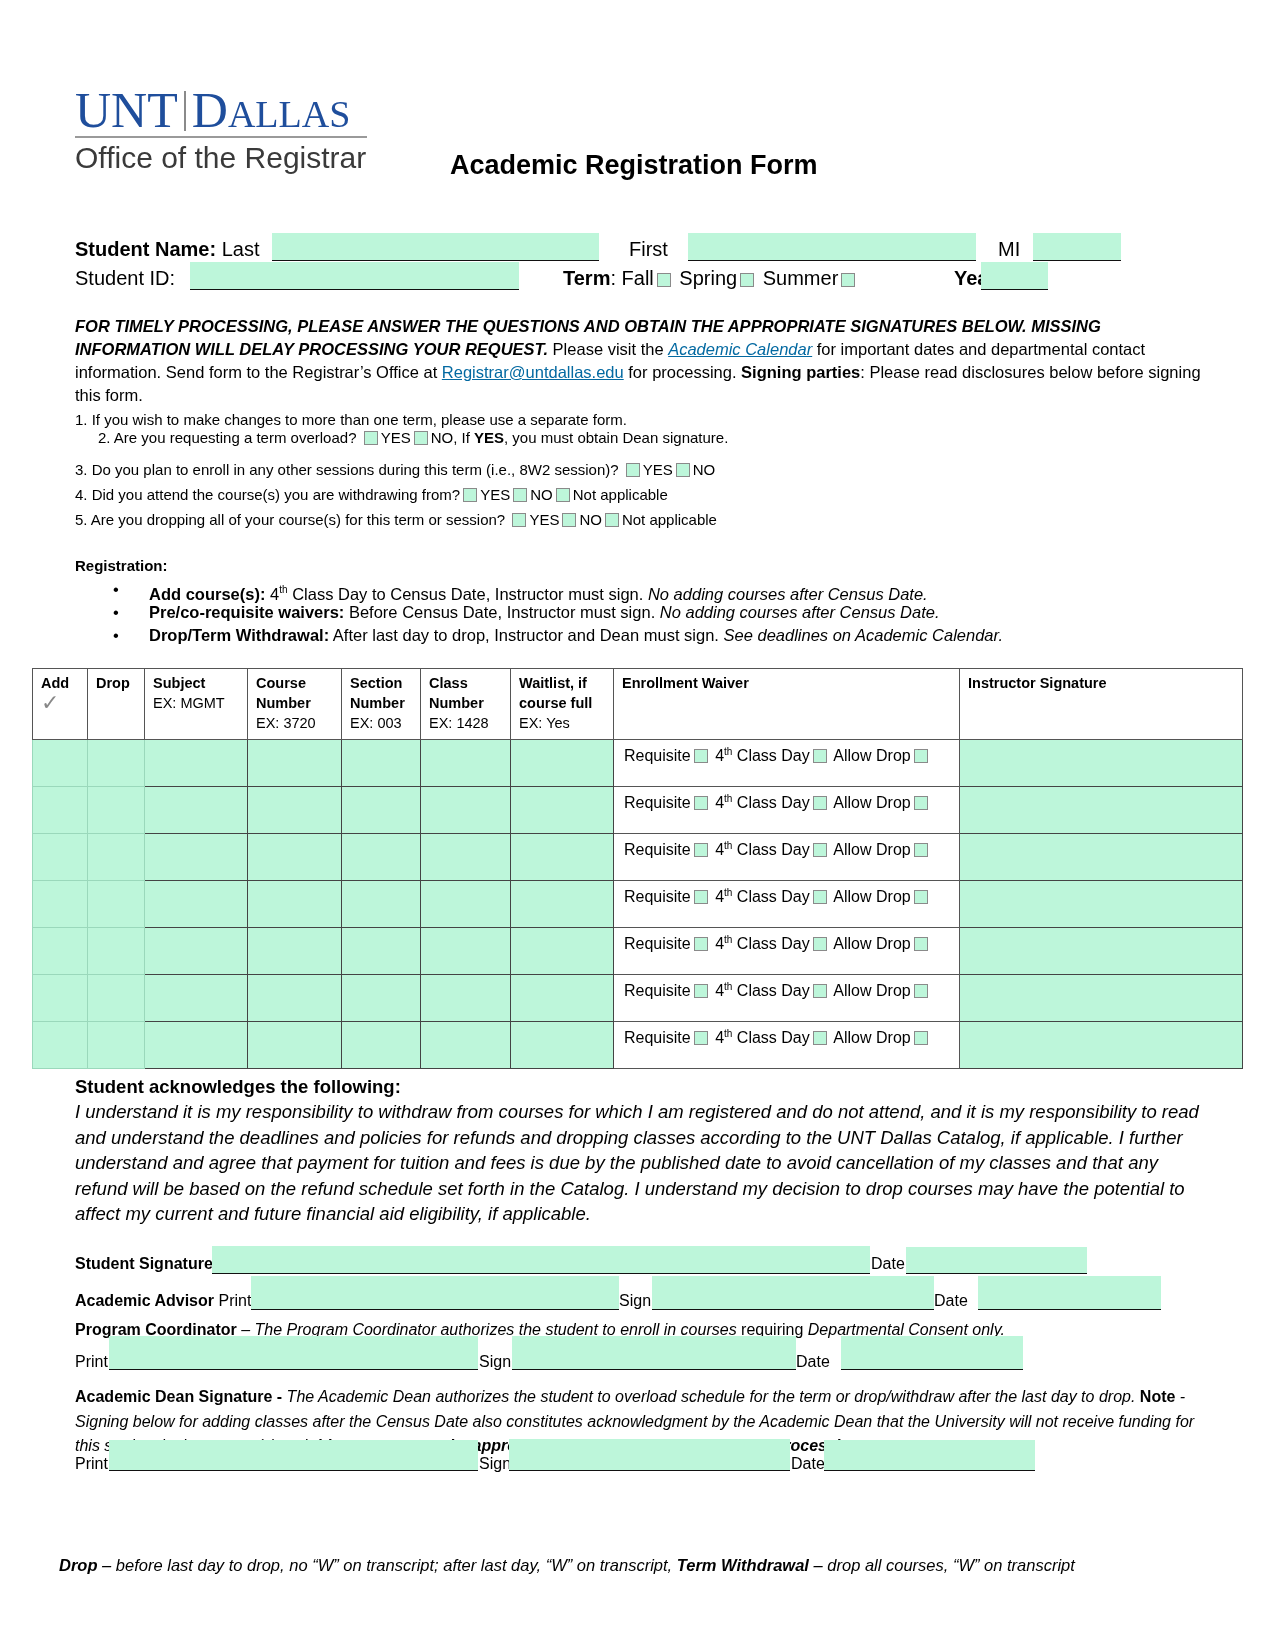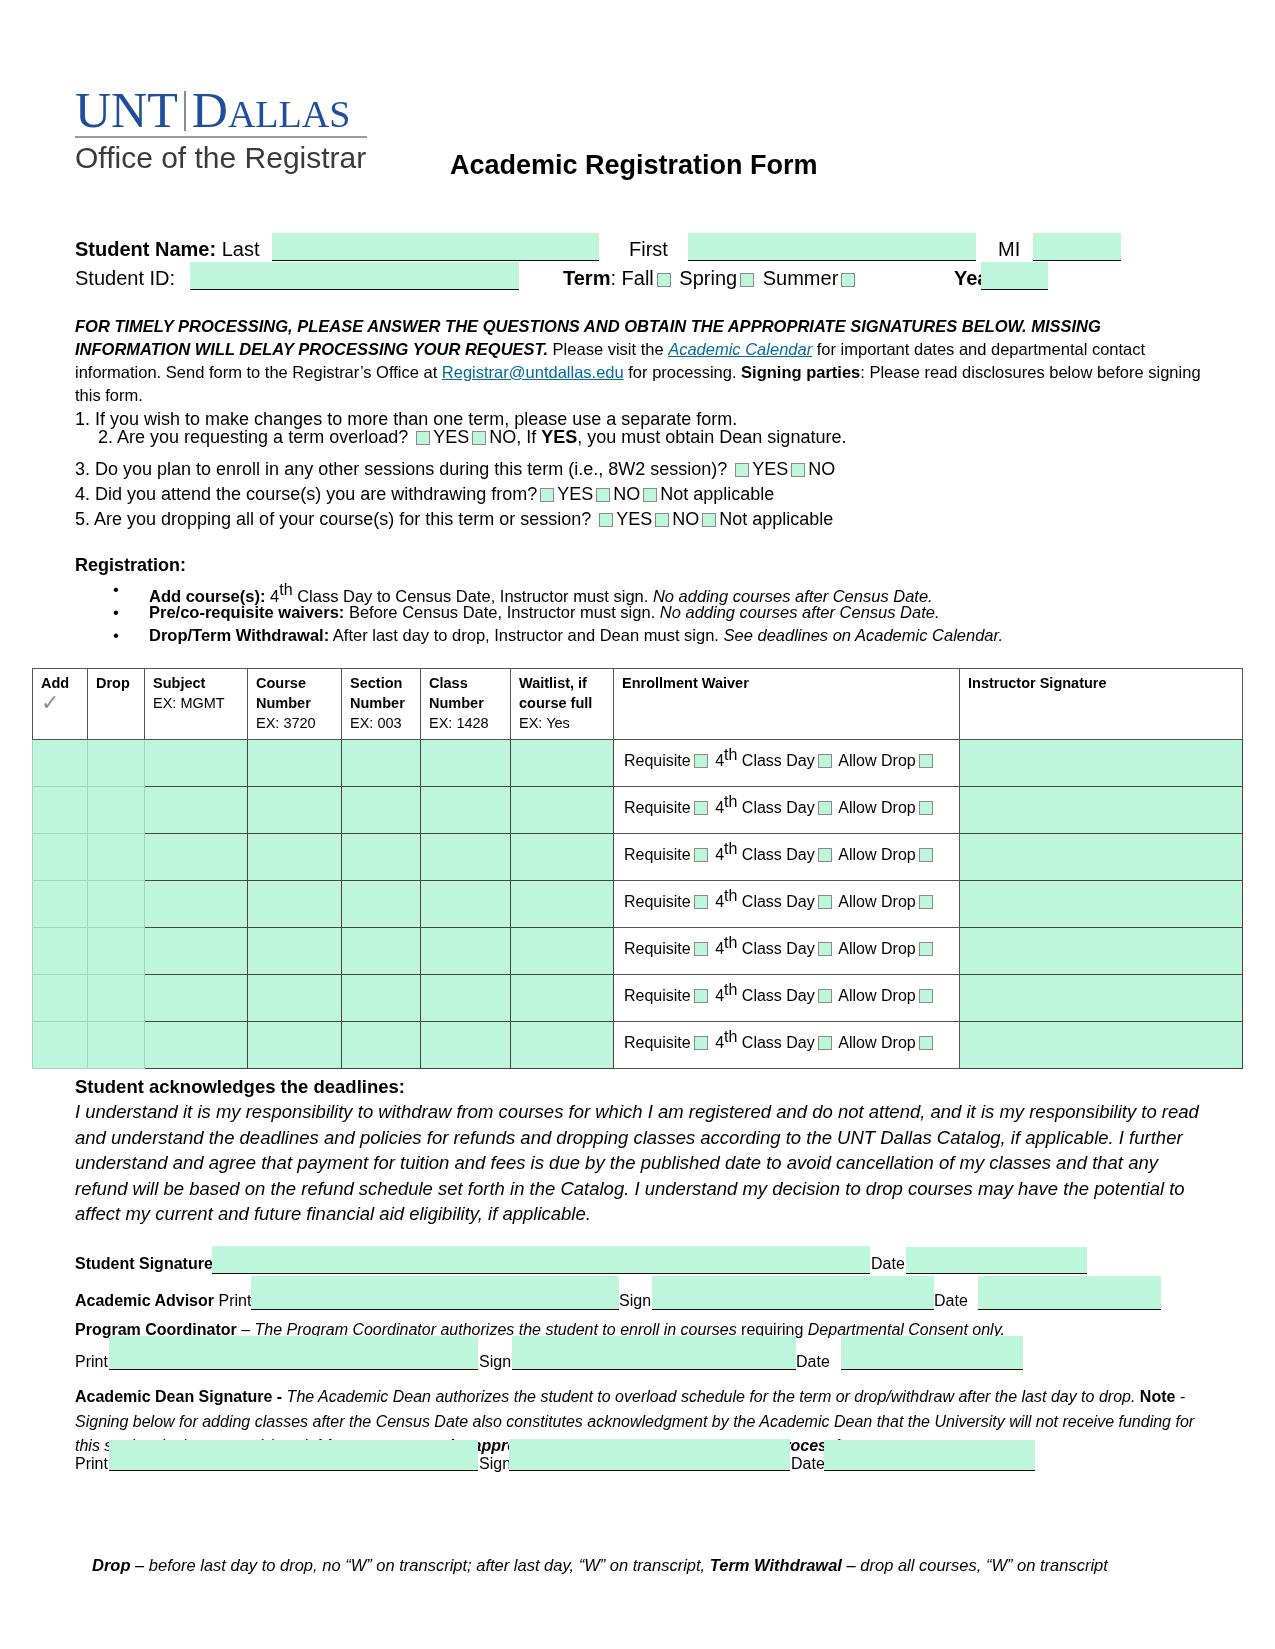--- a/index.html
+++ b/index.html
@@ -16,33 +16,33 @@
   .title { left:450px; top:150px; font-size:27px; font-weight:bold; white-space:nowrap; }
 
   .lbl { font-size:20px; white-space:nowrap; line-height:24px; }
   .b { font-weight:bold; }
   .i { font-style:italic; }
   .field { position:absolute; background:#bdf6da; border-bottom:1.5px solid #111; }
   .cb { display:inline-block; width:14px; height:14px; background:#bdf6da; border:1px solid #8a8a8a;
         vertical-align:-2px; margin:0 3px; box-sizing:border-box; }
   .para { font-size:16.5px; line-height:23px; }
   .para a { color:#0369a1; }
-  .q { font-size:18px; white-space:nowrap; line-height:25px; }
+  .q { font-size:15px; white-space:nowrap; line-height:25px; }
   .bul { font-size:16.5px; white-space:nowrap; line-height:23px; }
   .bul .dot { position:absolute; left:-36px; }
 
   table.reg { position:absolute; left:32px; top:668px; border-collapse:collapse; table-layout:fixed; }
   table.reg td, table.reg th { border:1.5px solid #555; padding:0; vertical-align:top; }
   table.reg th { font-size:14.5px; text-align:left; padding:4px 8px; line-height:20px; font-weight:bold; height:62px; }
   table.reg th .ex { font-weight:normal; }
   table.reg td.g { background:#bdf6da; border-color:#444; }
   table.reg td.g.soft { border-color:#9ad8bb; }
   table.reg tr.r td { height:46px; }
   .waiver { font-size:16px; padding:6px 10px; white-space:nowrap; }
-  sup { font-size:16px; }
+  sup { font-size:10px; }
   .check { color:#888; font-size:22px; font-weight:normal; display:block; line-height:20px; }
 
   .ack-h { font-size:18.5px; font-weight:bold; }
   .ack { font-size:18.5px; line-height:25.5px; font-style:italic; width:1130px; }
   .sig { font-size:16px; white-space:nowrap; line-height:20px; }
   .small-i { font-size:16px; line-height:24.5px;margin-top:8px; }
   .footer { font-size:16.5px; font-style:italic; white-space:nowrap; }
 </style>
 </head>
 <body>
@@ -258,21 +258,21 @@
         <span>Requisite</span><span class="cb"></span>
         <span>4</span><sup>th</sup><span> Class Day</span><span class="cb"></span>
         <span>Allow Drop</span><span class="cb"></span>
       </div>
     </td>
     <td class="g"></td>
   </tr>
 </tbody>
 </table>
 
-<div class="abs ack-h" style="left:75px;top:1076px;">Student acknowledges the deadlines:</div>
+<div class="abs ack-h" style="left:75px;top:1076px;">Student acknowledges the following:</div>
 <div class="abs ack" style="left:75px;top:1099px;">I understand it is my responsibility to withdraw from courses for which I am registered and do not attend, and it is my responsibility to read and understand the deadlines and policies for refunds and dropping classes according to the UNT Dallas Catalog, if applicable. I further understand and agree that payment for tuition and fees is due by the published date to avoid cancellation of my classes and that any refund will be based on the refund schedule set forth in the Catalog. I understand my decision to drop courses may have the potential to affect my current and future financial aid eligibility, if applicable.</div>
 
 <div class="abs sig b" style="left:75px;top:1254px;">Student Signature</div>
 <div class="field" style="left:212px;top:1246px;width:658px;height:27px;"></div>
 <div class="abs sig" style="left:871px;top:1254px;">Date</div>
 <div class="field" style="left:906px;top:1247px;width:181px;height:26px;"></div>
 
 <div class="abs sig" style="left:75px;top:1291px;">
   <span class="b">Academic Advisor</span>
   <span>Print</span>
@@ -296,15 +296,15 @@
 <div class="abs small-i" style="left:75px;top:1377px;width:1130px;">
   <span class="b">Academic Dean Signature -</span><span class="i"> The Academic Dean authorizes the student to overload schedule for the term or drop/withdraw after the last day to drop. </span><span class="b">Note</span><span class="i"> - Signing below for adding classes after the Census Date also constitutes acknowledgment by the Academic Dean that the University will not receive funding for this student in that course(s) and </span><span class="b i">this request must be approved by the Provost Office prior to processing</span><span class="i">.</span>
 </div>
 <div class="abs sig" style="left:75px;top:1454px;">Print</div>
 <div class="field" style="left:109px;top:1440px;width:369px;height:30px;"></div>
 <div class="abs sig" style="left:479px;top:1454px;">Sign</div>
 <div class="field" style="left:509px;top:1439px;width:281px;height:31px;"></div>
 <div class="abs sig" style="left:791px;top:1454px;">Date</div>
 <div class="field" style="left:824px;top:1440px;width:211px;height:30px;"></div>
 
-<div class="abs footer" style="left:92px;top:1556px;">
+<div class="abs footer" style="left:59px;top:1556px;">
   <span class="b">Drop</span><span> – before last day to drop, no “W” on transcript; after last day, “W” on transcript, </span><span class="b">Term Withdrawal</span><span> – drop all courses, “W” on transcript</span>
 </div>
 
 </body></html>

